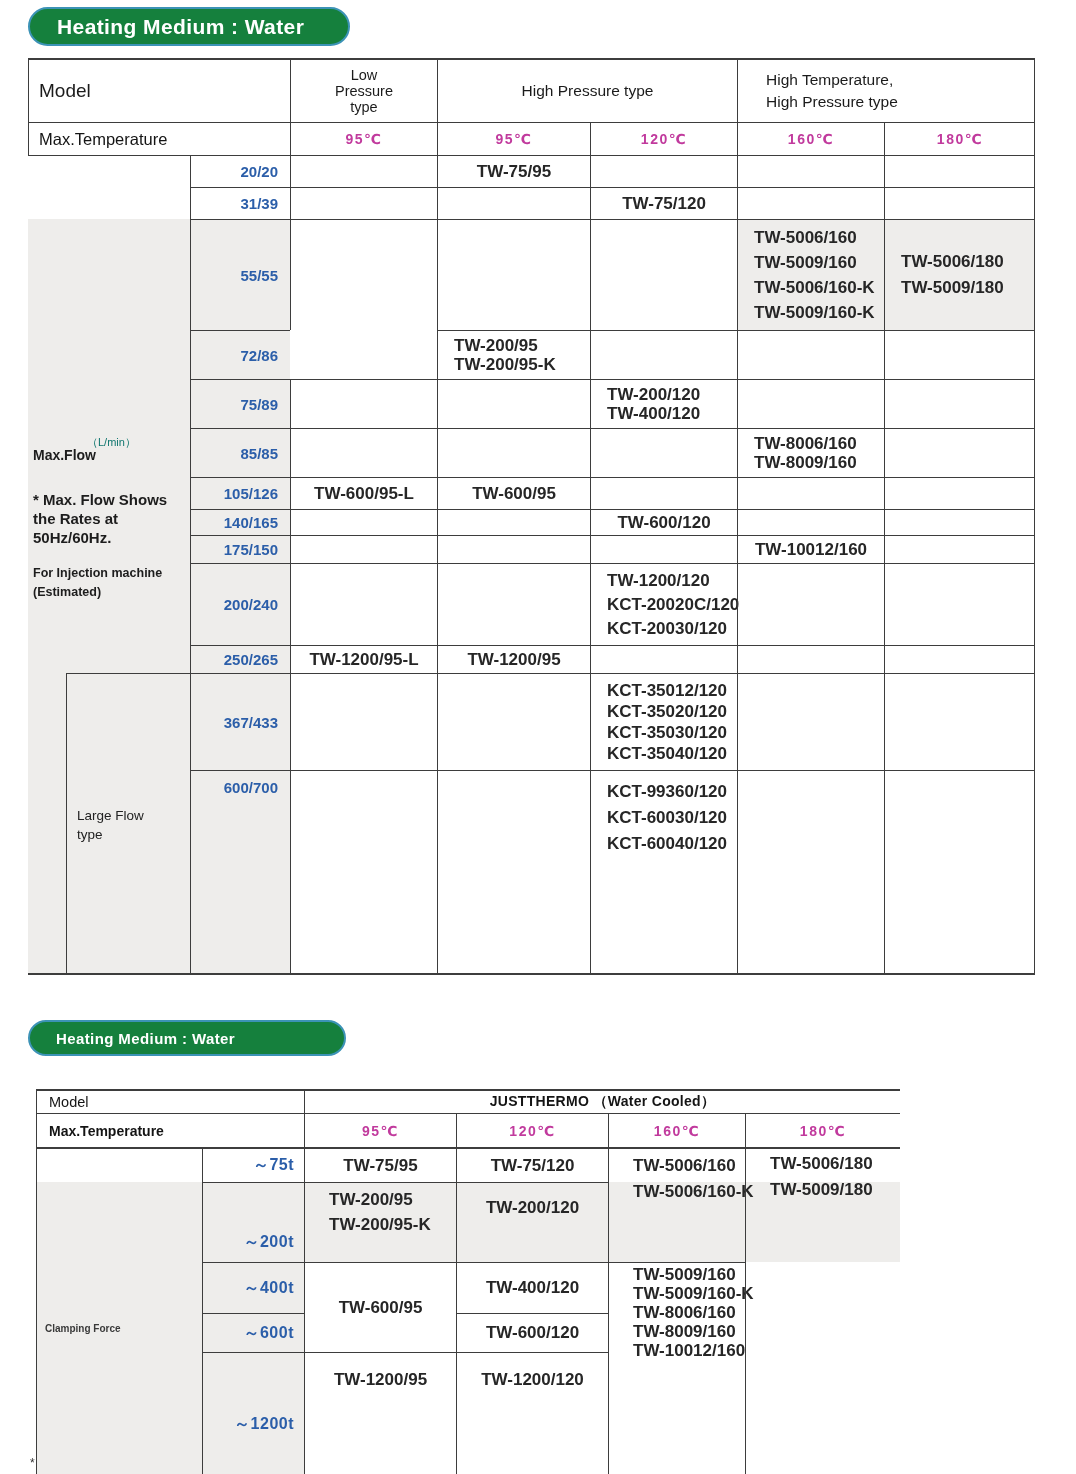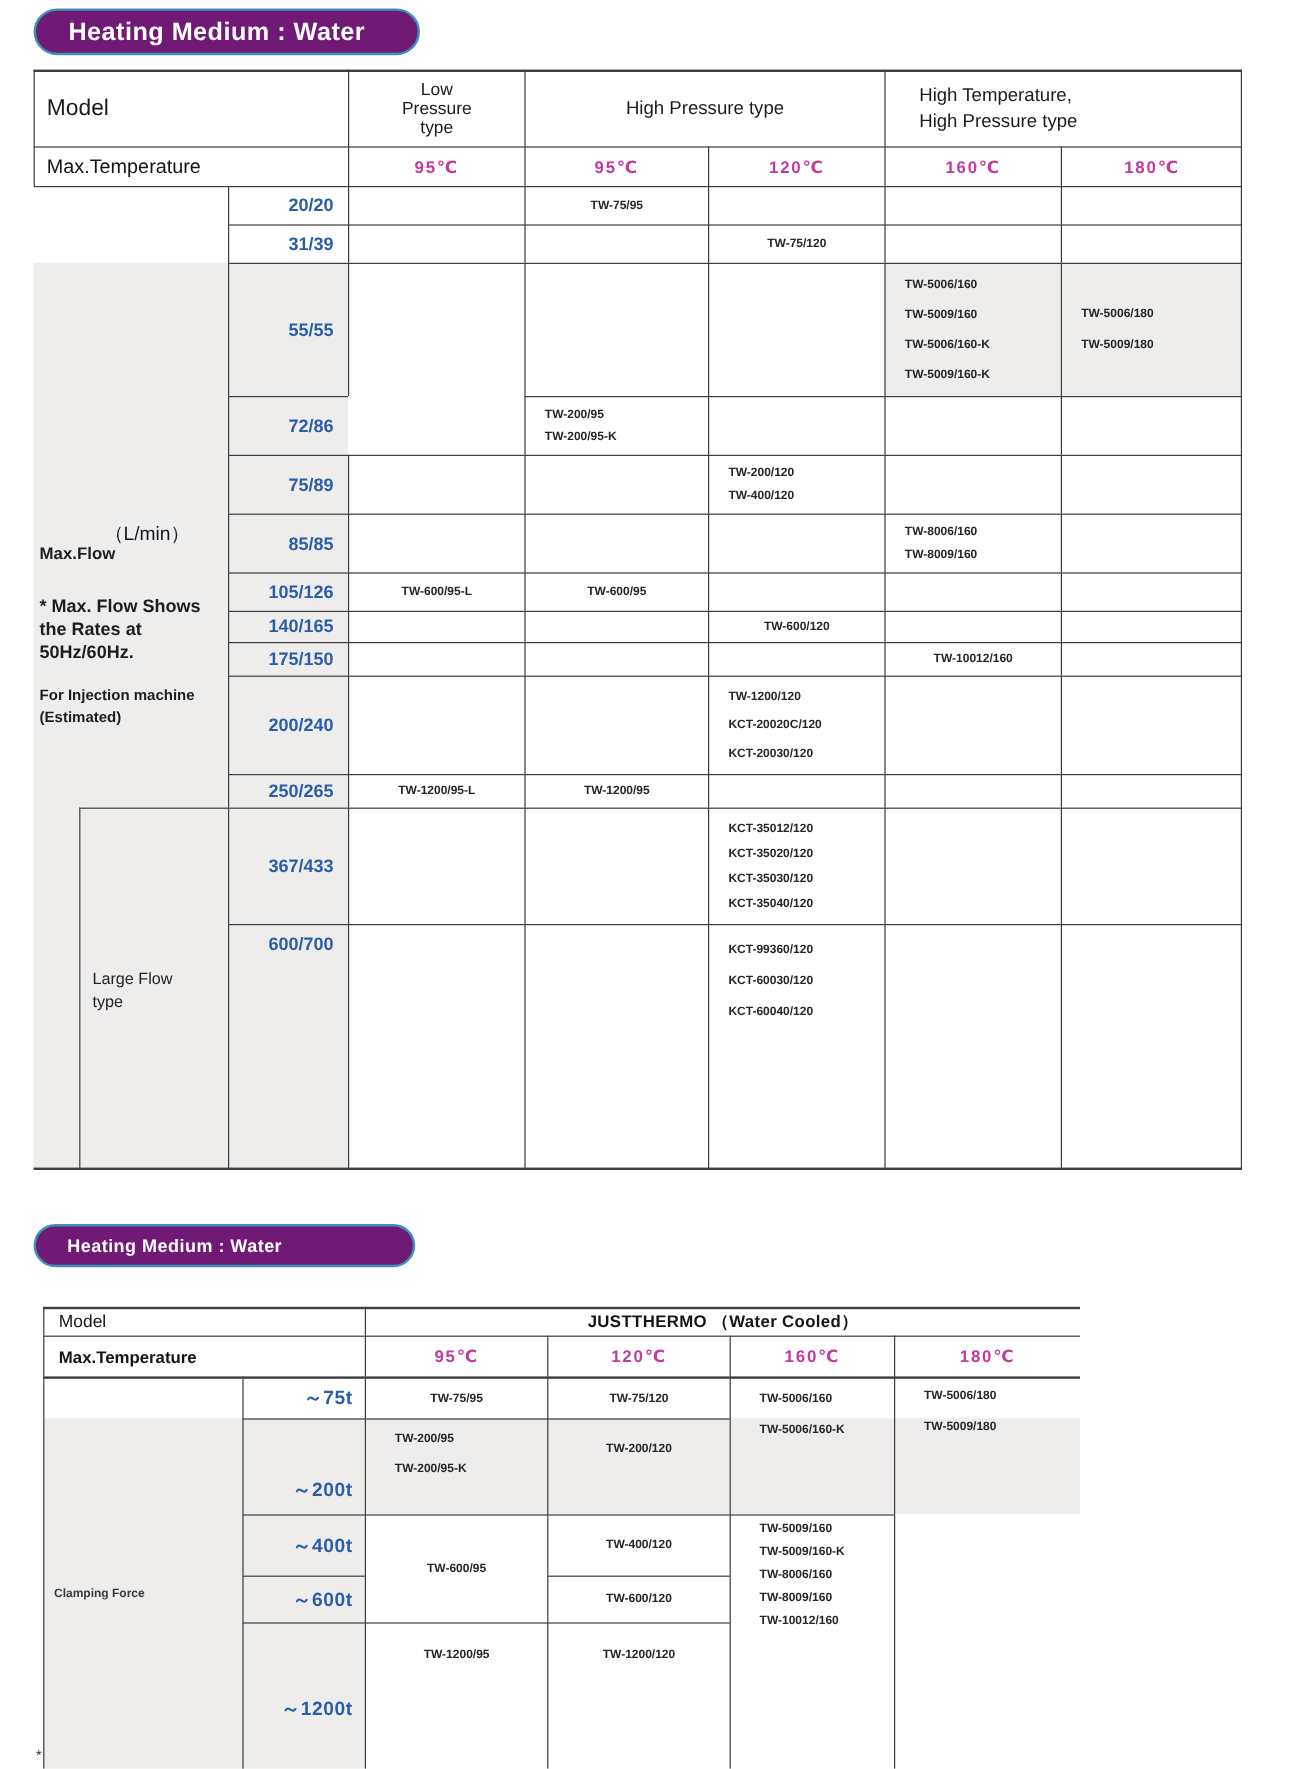--- a/index.html
+++ b/index.html
@@ -2,21 +2,21 @@
 <html><head>
 <meta charset="utf-8">
 <style>
   html,body{margin:0;padding:0;}
   body{
     width:1076px;height:1474px;position:relative;background:#ffffff;
     font-family:"Liberation Sans","DejaVu Sans",sans-serif;color:#222;
     overflow:hidden;
   }
   .banner{
-    position:absolute;background:#701a75;border:2px solid #3c93b6;border-radius:20px;
+    position:absolute;background:#15803d;border:2px solid #3c93b6;border-radius:20px;
     color:#fff;font-weight:bold;display:flex;align-items:center;box-sizing:border-box;
     letter-spacing:.4px;
   }
   #banner1{left:28px;top:7px;width:322px;height:39px;font-size:21px;padding-left:27px;}
   #banner2{left:28px;top:1020px;width:318px;height:36px;font-size:15px;padding-left:26px;}
   .shade{position:absolute;background:#eeedeb;}
   .tbl{position:absolute;box-sizing:border-box;}
   #table1{left:28px;top:58px;width:1007px;height:917px;border-right:1px solid #3d3d3d;border-bottom:2px solid #3d3d3d;}
   #table2{left:36px;top:1089px;width:864px;height:385px;}
   .cell{
@@ -30,30 +30,30 @@
   .hdr-center{font-size:15.5px;color:#1b1b1b;}
   .hdr-small .line{font-size:14.5px;}
   .hdr-small{line-height:16px;}
   .hdr-left{align-items:flex-start;padding-left:28px;text-align:left;font-size:15.5px;line-height:22px;color:#1b1b1b;}
   .maxtemp{font-size:16.5px;align-items:flex-start;padding-left:10px;color:#141414;}
   .hdr-model2{font-size:14.5px;align-items:flex-start;padding-left:12px;color:#141414;}
   .hdr-group{font-size:14px;font-weight:bold;color:#141414;letter-spacing:.3px;}
   .maxtemp2{font-size:14px;align-items:flex-start;padding-left:12px;color:#141414;font-weight:600;}
   .temp{font-size:14px;font-weight:bold;color:#c13a9d;letter-spacing:1.5px;}
   .flow{font-size:15px;font-weight:bold;color:#2b5ea9;align-items:flex-end;padding-right:12px;}
-  .model .line{font-weight:600;font-size:10px;color:#262626;white-space:nowrap;text-align:right;}
+  .model .line{font-weight:600;font-size:17px;color:#262626;white-space:nowrap;text-align:right;}
   .model.multi{align-items:flex-start;text-align:left;}
   #table1 .model.multi{padding-left:16px;}
   #table2 .model.multi{padding-left:24px;}
   .clamp{font-size:16px;font-weight:bold;color:#2b5ea9;align-items:flex-end;padding-right:10px;letter-spacing:.5px;}
   .clampforce{font-size:10px;font-weight:bold;color:#3a3a3a;align-items:flex-start;text-align:left;padding-left:8px;}
   .largeflow{align-items:flex-start;text-align:left;padding-left:10px;}
   .largeflow .line{font-size:13.5px;line-height:19px;color:#222;font-weight:400;}
   .flownote{justify-content:flex-start;align-items:flex-start;text-align:left;padding-top:216px;padding-left:5px;}
-  .fl-unit{font-size:16px;color:#0f172a;padding-left:54px;}
+  .fl-unit{font-size:11px;color:#0f766e;padding-left:54px;}
   .fl-main{font-size:14px;font-weight:700;color:#1d1d1d;margin-top:-3px;}
   .fl-note1{margin-top:27px;width:138px;font-size:15px;font-weight:600;line-height:19px;color:#1d1d1d;}
   .fl-note2{margin-top:17px;width:148px;font-size:12.5px;font-weight:600;line-height:19px;color:#1d1d1d;}
   #footnote{position:absolute;left:30px;top:1456px;font-size:12px;color:#333;}
 </style>
 </head>
 <body>
 
 <div class="shade" style="left:28px;top:219px;width:262px;height:756px;"></div>
 <div class="shade" style="left:737px;top:219px;width:298px;height:111px;"></div>

